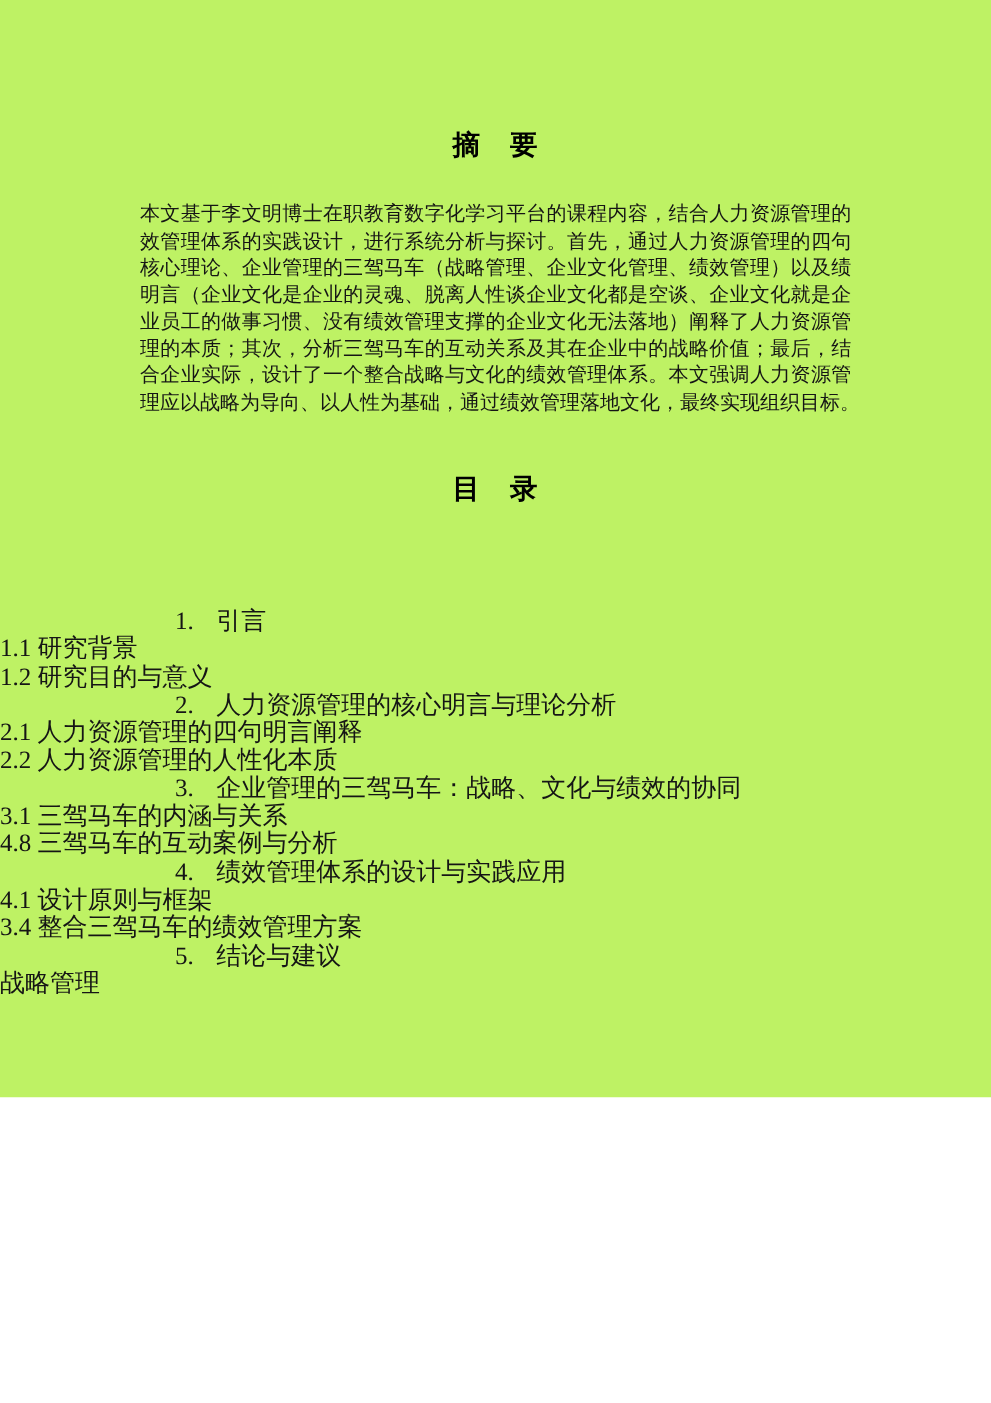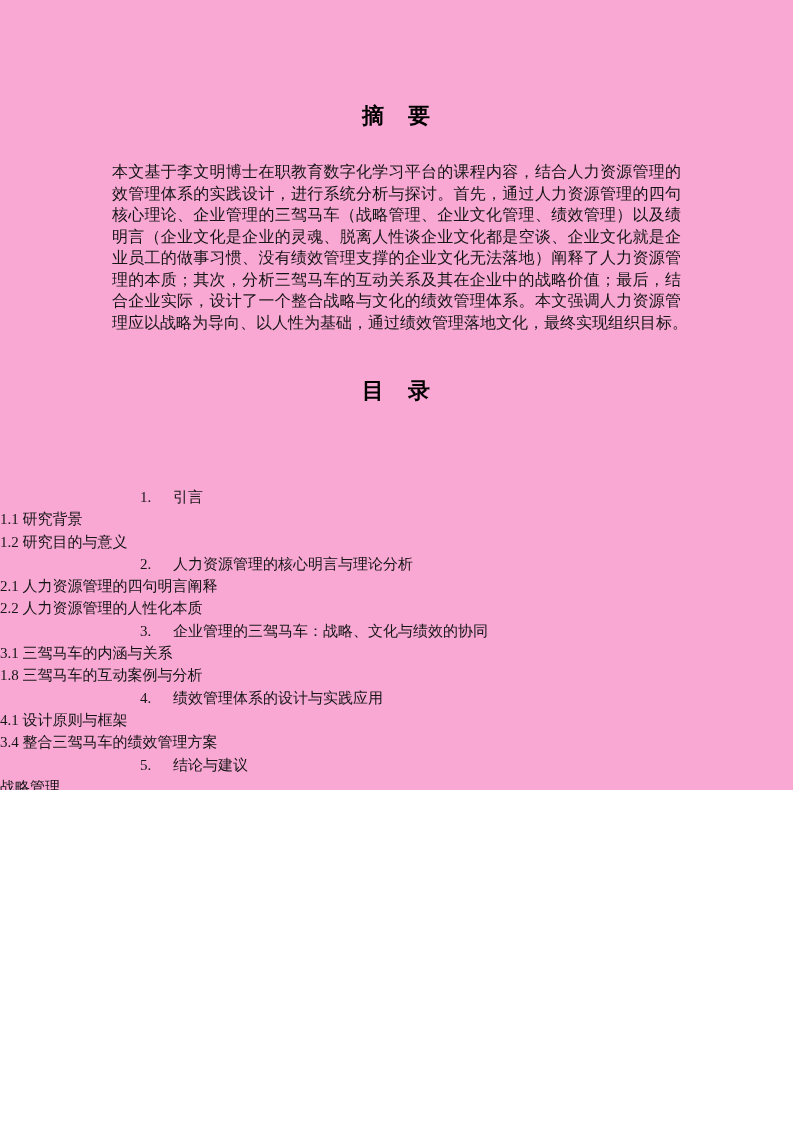--- a/index.html
+++ b/index.html
@@ -3,22 +3,22 @@
 <meta charset="utf-8">
 <style>
   html, body {
     margin: 0;
     padding: 0;
     background: #ffffff;
   }
   .page {
     position: relative;
     width: 793px;
-    height: 790px;
-    background: #f9a8d4;
+    height: 878px;
+    background: #bef264;
     overflow: hidden;
     font-family: "Liberation Serif", "DejaVu Serif", serif;
     color: #151515;
   }
   .doc-heading {
     position: absolute;
     left: 0;
     width: 793px;
     text-align: center;
     font-family: "Liberation Sans", "DejaVu Sans", sans-serif;
@@ -46,21 +46,21 @@
     text-align: justify;
     text-align-last: justify;
     white-space: nowrap;
   }
 
   .toc-list {
     position: absolute;
     top: 486px;
     left: 0;
     width: 793px;
-    font-size: 15px;
+    font-size: 20px;
     color: #151515;
   }
   .toc-row {
     line-height: 22.3px;
     height: 22.3px;
     white-space: nowrap;
   }
   .toc-row.lv1 { padding-left: 140px; }
   .toc-row.lv2 { }
   .toc-num {
@@ -90,21 +90,21 @@
 
   <div class="toc-list">
     <div class="toc-row lv1"><span class="toc-num">1.</span><span class="toc-txt">引言</span></div>
     <div class="toc-row lv2"><span class="toc-txt">1.1 研究背景</span></div>
     <div class="toc-row lv2"><span class="toc-txt">1.2 研究目的与意义</span></div>
     <div class="toc-row lv1"><span class="toc-num">2.</span><span class="toc-txt">人力资源管理的核心明言与理论分析</span></div>
     <div class="toc-row lv2"><span class="toc-txt">2.1 人力资源管理的四句明言阐释</span></div>
     <div class="toc-row lv2"><span class="toc-txt">2.2 人力资源管理的人性化本质</span></div>
     <div class="toc-row lv1"><span class="toc-num">3.</span><span class="toc-txt">企业管理的三驾马车：战略、文化与绩效的协同</span></div>
     <div class="toc-row lv2"><span class="toc-txt">3.1 三驾马车的内涵与关系</span></div>
-    <div class="toc-row lv2"><span class="toc-txt">1.8 三驾马车的互动案例与分析</span></div>
+    <div class="toc-row lv2"><span class="toc-txt">4.8 三驾马车的互动案例与分析</span></div>
     <div class="toc-row lv1"><span class="toc-num">4.</span><span class="toc-txt">绩效管理体系的设计与实践应用</span></div>
     <div class="toc-row lv2"><span class="toc-txt">4.1 设计原则与框架</span></div>
     <div class="toc-row lv2"><span class="toc-txt">3.4 整合三驾马车的绩效管理方案</span></div>
     <div class="toc-row lv1"><span class="toc-num">5.</span><span class="toc-txt">结论与建议</span></div>
     <div class="toc-row lv2"><span class="toc-txt">战略管理</span></div>
   </div>
 
 </div>
 
 </body></html>

